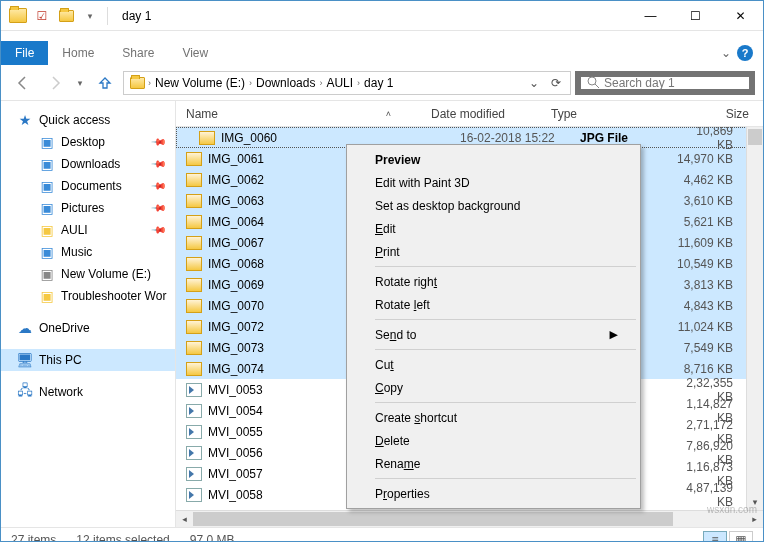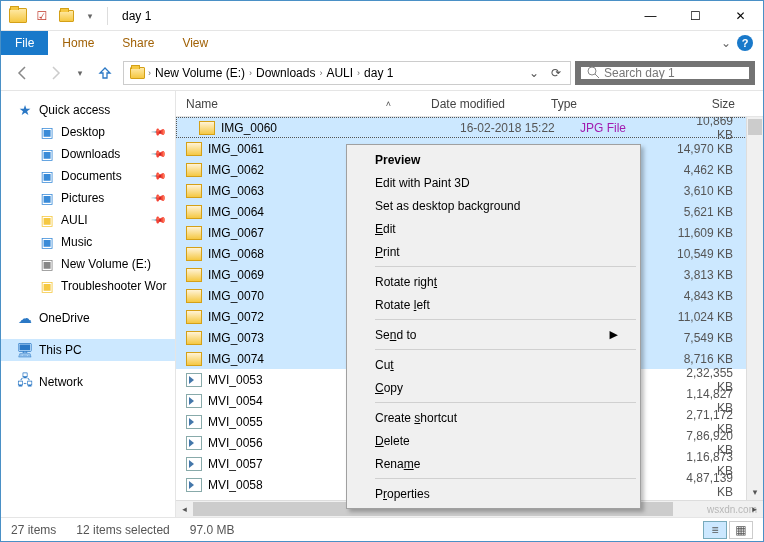--- a/index.html
+++ b/index.html
@@ -5,22 +5,22 @@
 * { box-sizing: border-box; margin: 0; padding: 0; font-family: "Segoe UI", Tahoma, sans-serif; font-size: 12px; }
 body { width: 764px; height: 542px; background: #fff; border: 1px solid #4a90c6; overflow: hidden; position: relative; }
 .titlebar { height: 30px; display: flex; align-items: center; background: #fff; border-bottom: 1px solid #e5e5e5; }
 .qat { display: flex; align-items: center; gap: 2px; padding-left: 6px; }
 .qat-icon { width: 22px; height: 22px; display: flex; align-items: center; justify-content: center; }
 .folder-icon { width: 18px; height: 15px; background: linear-gradient(#ffe9a6, #f5c842); border: 1px solid #d4a017; border-radius: 1px; position: relative; }
 .folder-icon::before { content:""; position:absolute; top:-3px; left:0; width:7px; height:3px; background:#f5c842; border:1px solid #d4a017; border-bottom:none; border-radius:1px 1px 0 0;}
 .title-text { padding-left: 8px; color: #000; }
 .wincontrols { margin-left: auto; display: flex; }
 .wincontrols div { width: 45px; height: 29px; display: flex; align-items:center; justify-content:center; color:#000; }
-.ribbon { height: 24px; display:flex; align-items:stretch; }
-.ribbon-tab { padding:0 14px; display:flex; align-items:center; color:#a16207; }
+.ribbon { height: 24px; display:flex; align-items:stretch;margin-top:10px; }
+.ribbon-tab { padding:0 14px; display:flex; align-items:center; color:#737373; }
 .ribbon-tab.file { background:#1979ca; color:#fff; }
 .ribbon-help { margin-left:auto; display:flex; align-items:center; padding: 0 10px;}
 .help-ball { width:16px; height:16px; border-radius:50%; background:#1979ca; color:#fff; display:flex; align-items:center; justify-content:center; font-size:11px; font-weight:bold;}
 .ribexpand { width:22px; display:flex; align-items:center; justify-content:center; color:#666;}
 .navbar { height: 36px; display:flex; align-items:center; padding: 0 8px; gap:4px; border-bottom: 1px solid #e5e5e5;}
 .nav-btn { width:28px; height:24px; display:flex; align-items:center; justify-content:center; color:#888;}
 .nav-btn.enabled{color:#1979ca;}
 .breadcrumb { flex:1; height:24px; border:1px solid #ccc; display:flex; align-items:center; padding:0 4px; gap:2px; overflow:hidden;}
 .crumb { display:flex; align-items:center; gap:2px; padding:0 2px;}
 .crumb-sep { color:#666; font-size:9px;}
@@ -33,32 +33,32 @@
 .side-item { display:flex; align-items:center; height:22px; padding-left:16px; gap:6px; position:relative;}
 .side-item.sub { padding-left:38px;}
 .side-item.selected { background:#cce8ff;}
 .side-icon { width:16px; height:16px; display:flex; align-items:center; justify-content:center; font-size:14px;}
 .pin { position:absolute; right:10px; color:#777; font-size:10px; transform:rotate(45deg);}
 .content { flex:1; display:flex; flex-direction:column; overflow:hidden;}
 .headers { display:flex; height:26px; border-bottom:1px solid #e5e5e5; align-items:center; color:#444;}
 .col-name{width:255px; padding-left:10px; display:flex; align-items:center; gap:6px;}
 .col-date{width:120px;}
 .col-type{width:108px;}
-.col-size{flex:1; text-align:right; padding-right:28px;}
+.col-size{flex:1; text-align:right; padding-right:14px;}
 .sort-arrow { margin-left:auto; margin-right:40px; color:#555; font-size:9px;}
 .file-list { flex:1; overflow:hidden; position:relative;}
 .row { display:flex; height:21px; align-items:center; padding-left:10px;}
 .row.sel { background:#cce8ff;}
 .row.sel.focused { background:#cce8ff; outline:1px dotted #555; outline-offset:-1px;padding-left:23px;}
 .ficon { width:16px; height:14px; background:linear-gradient(#fff3d6,#f5c842); border:1px solid #d4a017; margin-right:6px;}
 .ficon.mvi { background:#fff; border:1px solid #8aa; position:relative;}
 .ficon.mvi::after{content:"";position:absolute;left:2px;top:2px;border-left:5px solid #47a;border-top:4px solid transparent;border-bottom:4px solid transparent;}
 .r-name{width:239px;}
 .r-date{width:120px; color:#555;}
-.r-type{width:108px; color:#a21caf;}
+.r-type{width:108px; color:#000000;font-weight:bold;}
 .r-size{flex:1; text-align:right; padding-right:30px; color:#555;}
 .vscroll { position:absolute; right:0; top:0; bottom:0; width:17px; background:#f0f0f0; border-left:1px solid #ddd;}
 .vscroll .thumb{ position:absolute; left:1px; right:1px; top:2px; height:16px; background:#ccc;}
 .vscroll .arr{ position:absolute; left:0; right:0; height:17px; display:flex;align-items:center;justify-content:center; color:#555; font-size:9px;}
 .hscroll { height:17px; background:#f0f0f0; border-top:1px solid #ddd; position:relative;}
 .hscroll .arr{position:absolute; top:0;bottom:0; width:17px; display:flex;align-items:center;justify-content:center;color:#555;font-size:9px;}
 .hscroll .thumb{position:absolute; top:1px;bottom:1px; left:17px; width:480px; background:#ccc;}
 .statusbar { height:24px; border-top:1px solid #e5e5e5; display:flex; align-items:center; padding:0 10px; gap:20px; color:#555;}
 .statusbar .view-btns{margin-left:auto; display:flex; gap:2px;}
 .view-btn{width:24px;height:18px;border:1px solid #ccc; display:flex;align-items:center;justify-content:center;}

